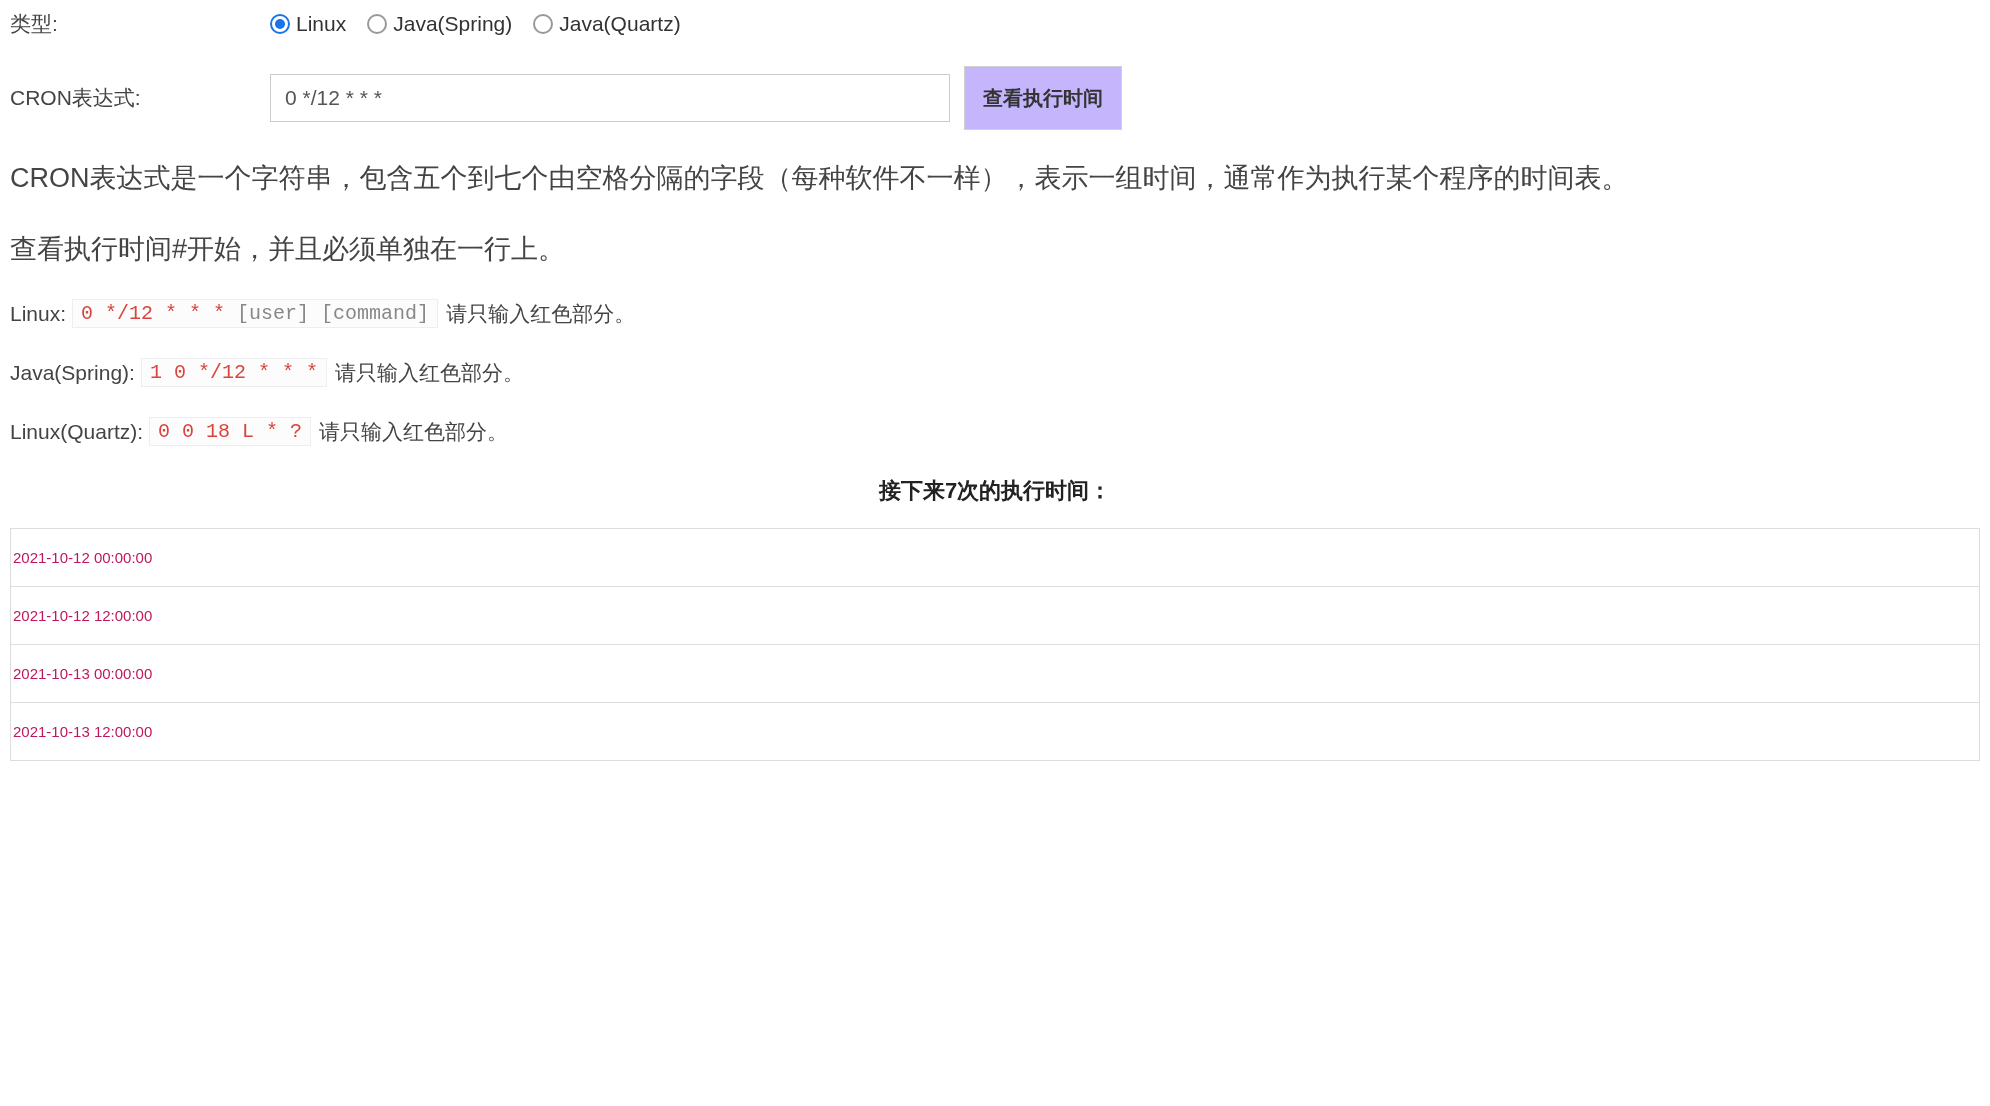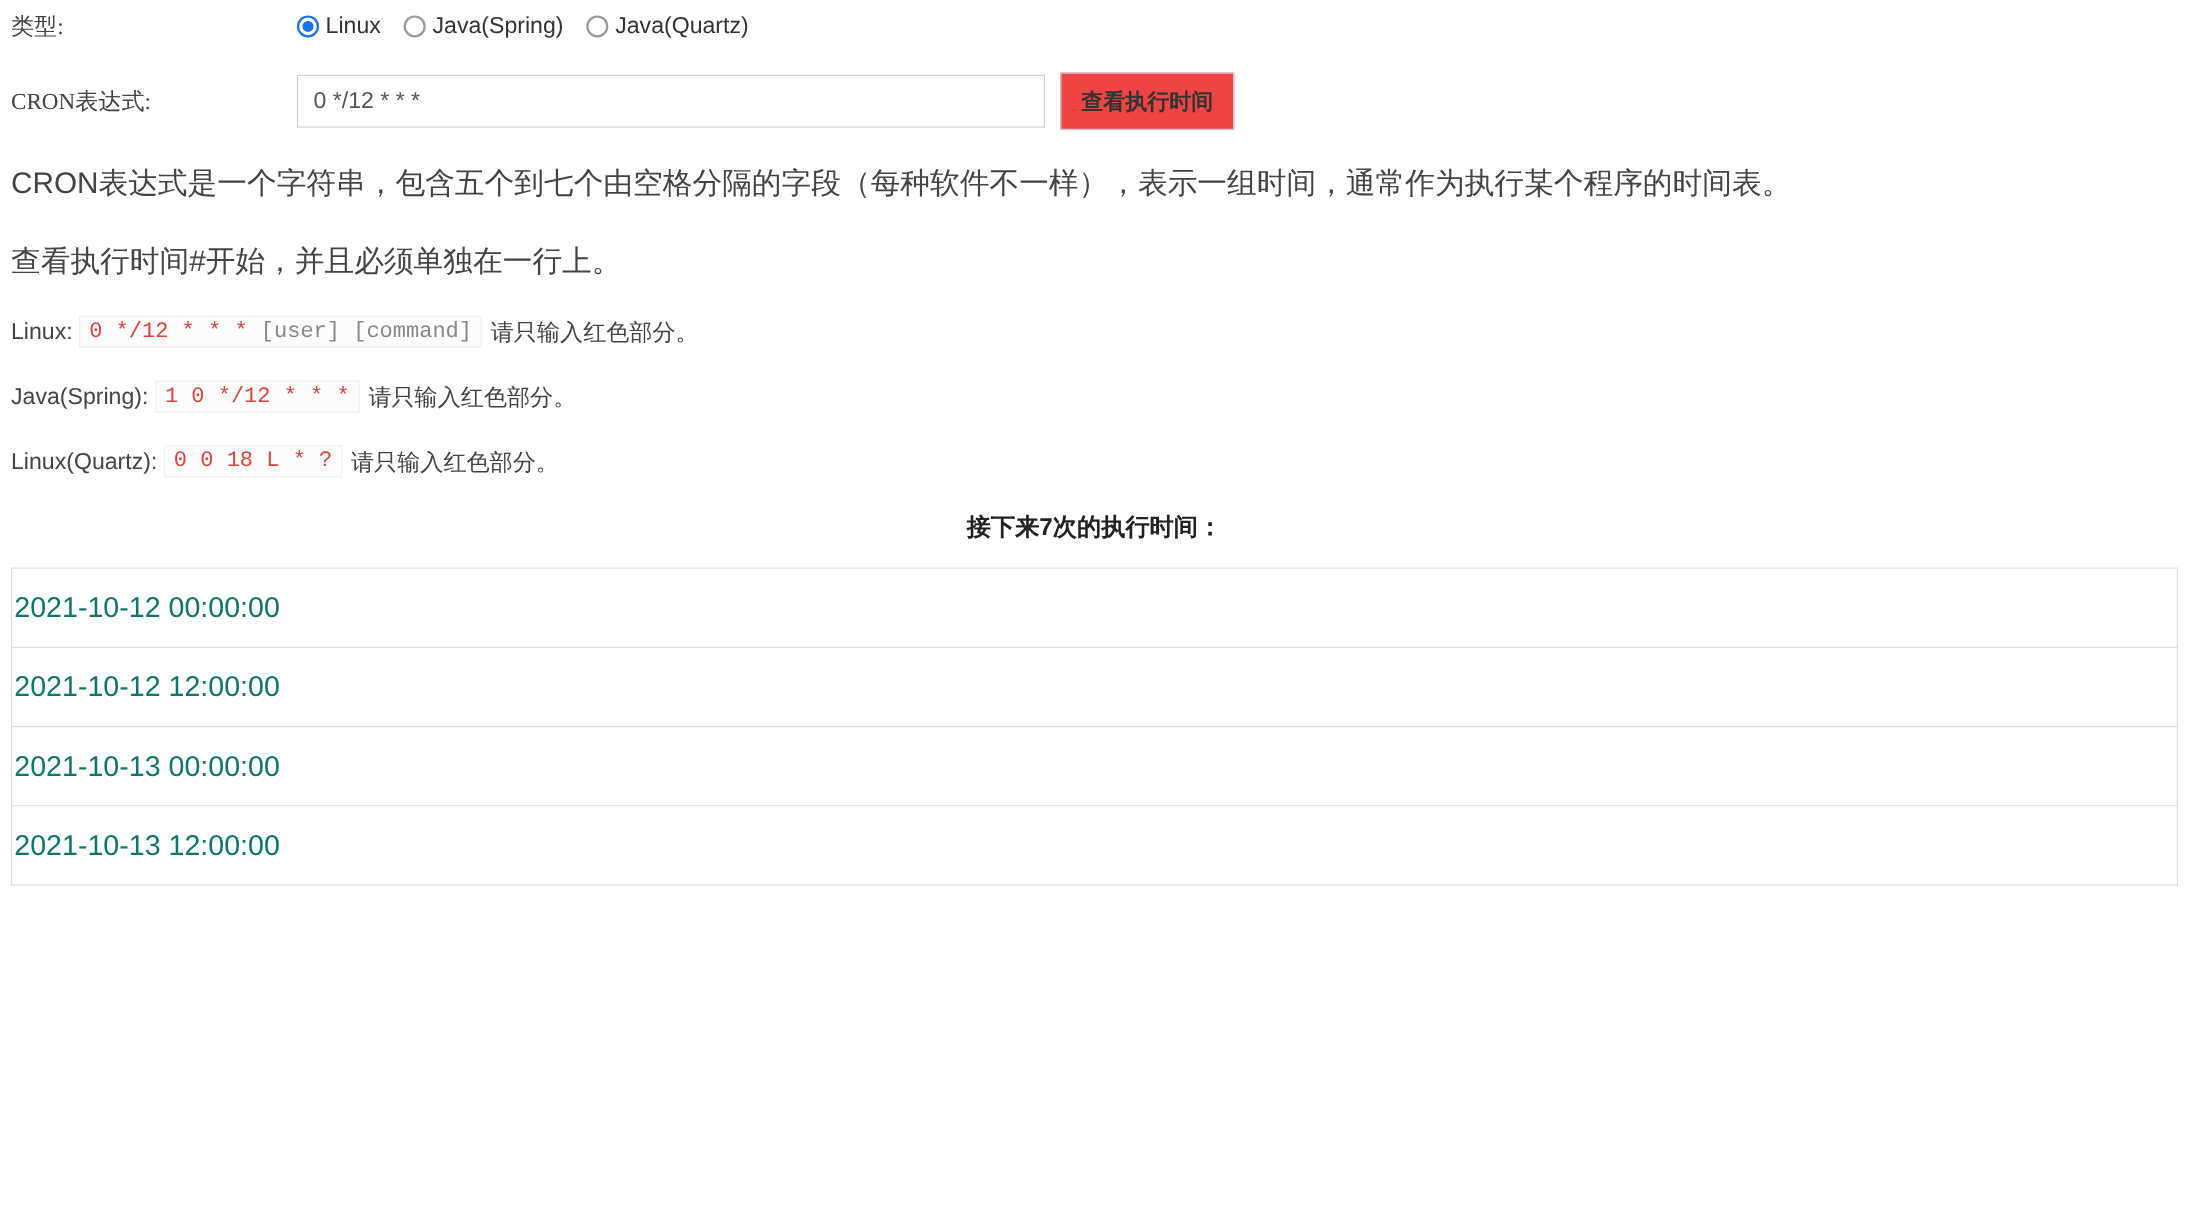--- a/index.html
+++ b/index.html
@@ -16,21 +16,20 @@
     }
     .form-row {
       display: flex;
       align-items: center;
       margin-bottom: 28px;
     }
     .form-label {
       width: 260px;
       color: #444;
       font-size: 21px;
-      font-family: Liberation Serif, serif;
     }
     .radio-group {
       display: flex;
       align-items: flex-end;
       gap: 13px;
     }
     .radio-item {
       display: flex;
       align-items: center;
       margin-right: 8px;
@@ -65,23 +64,23 @@
       width: 680px;
       height: 48px;
       padding: 8px 14px;
       font-size: 21px;
       border: 1px solid #ccc;
       font-family: inherit;
       color: #555;
     }
     .btn-check {
       margin-left: 14px;
-      height: 52px;
+      height: 64px;
       padding: 0 18px;
-      background: #ef4444;
+      background: #c4b5fd;
       border: 1px solid #d0d0d0;
       font-size: 20px;
       color: #333;
       font-weight: 600;
       cursor: pointer;
       font-family: inherit;
     }
     .desc-para {
       margin-bottom: 30px;
       font-size: 27px;
@@ -123,22 +122,22 @@
       text-align: center;
     }
     .exec-table {
       width: 100%;
       border-collapse: collapse;
       border: 1px solid #ddd;
     }
     .exec-table td {
       border: 1px solid #ddd;
       padding: 20px 2px;
-      font-size: 26px;
-      color: #0f766e;
+      font-size: 15px;
+      color: #be185d;
     }
   </style>
 </head>
 <body>
 
 <div class="form-row">
   <div class="form-label">类型:</div>
   <div class="radio-group" id="radio-group">
       <label class="radio-item">
         <span class="radio-circle checked"></span>

